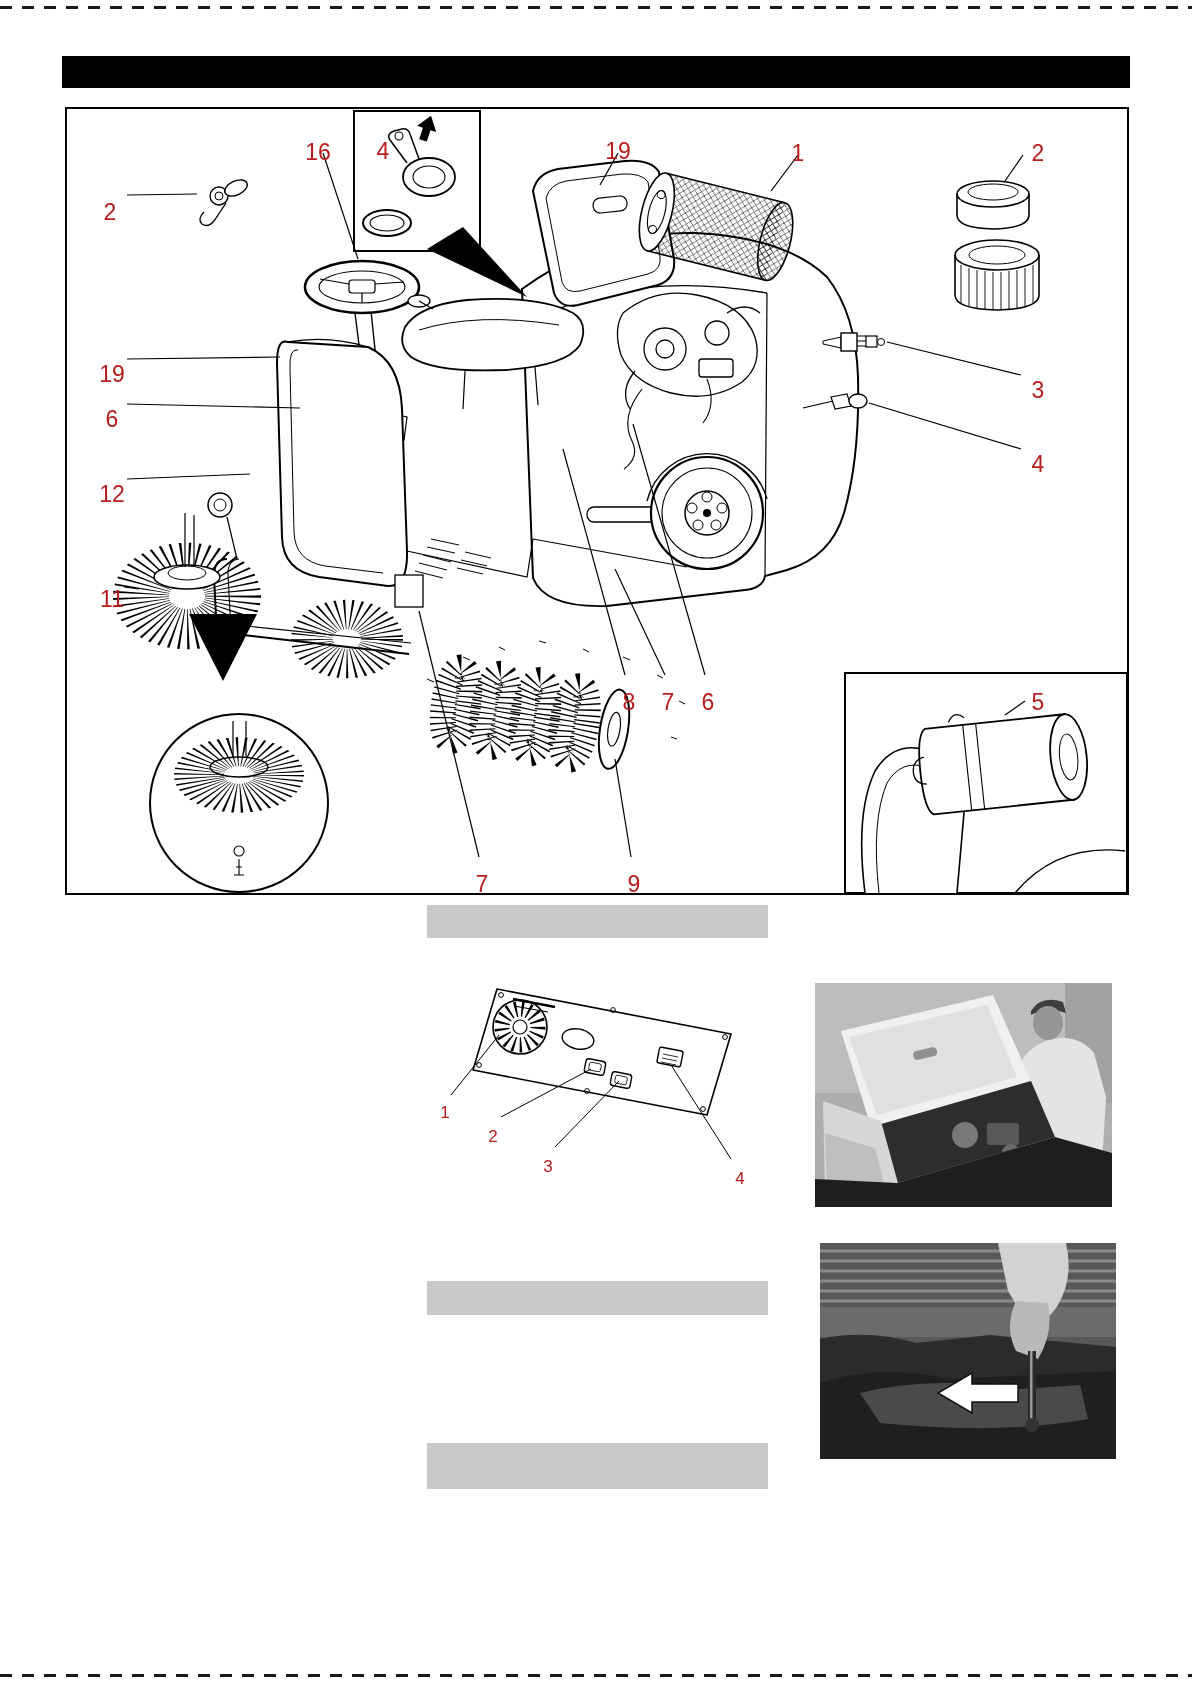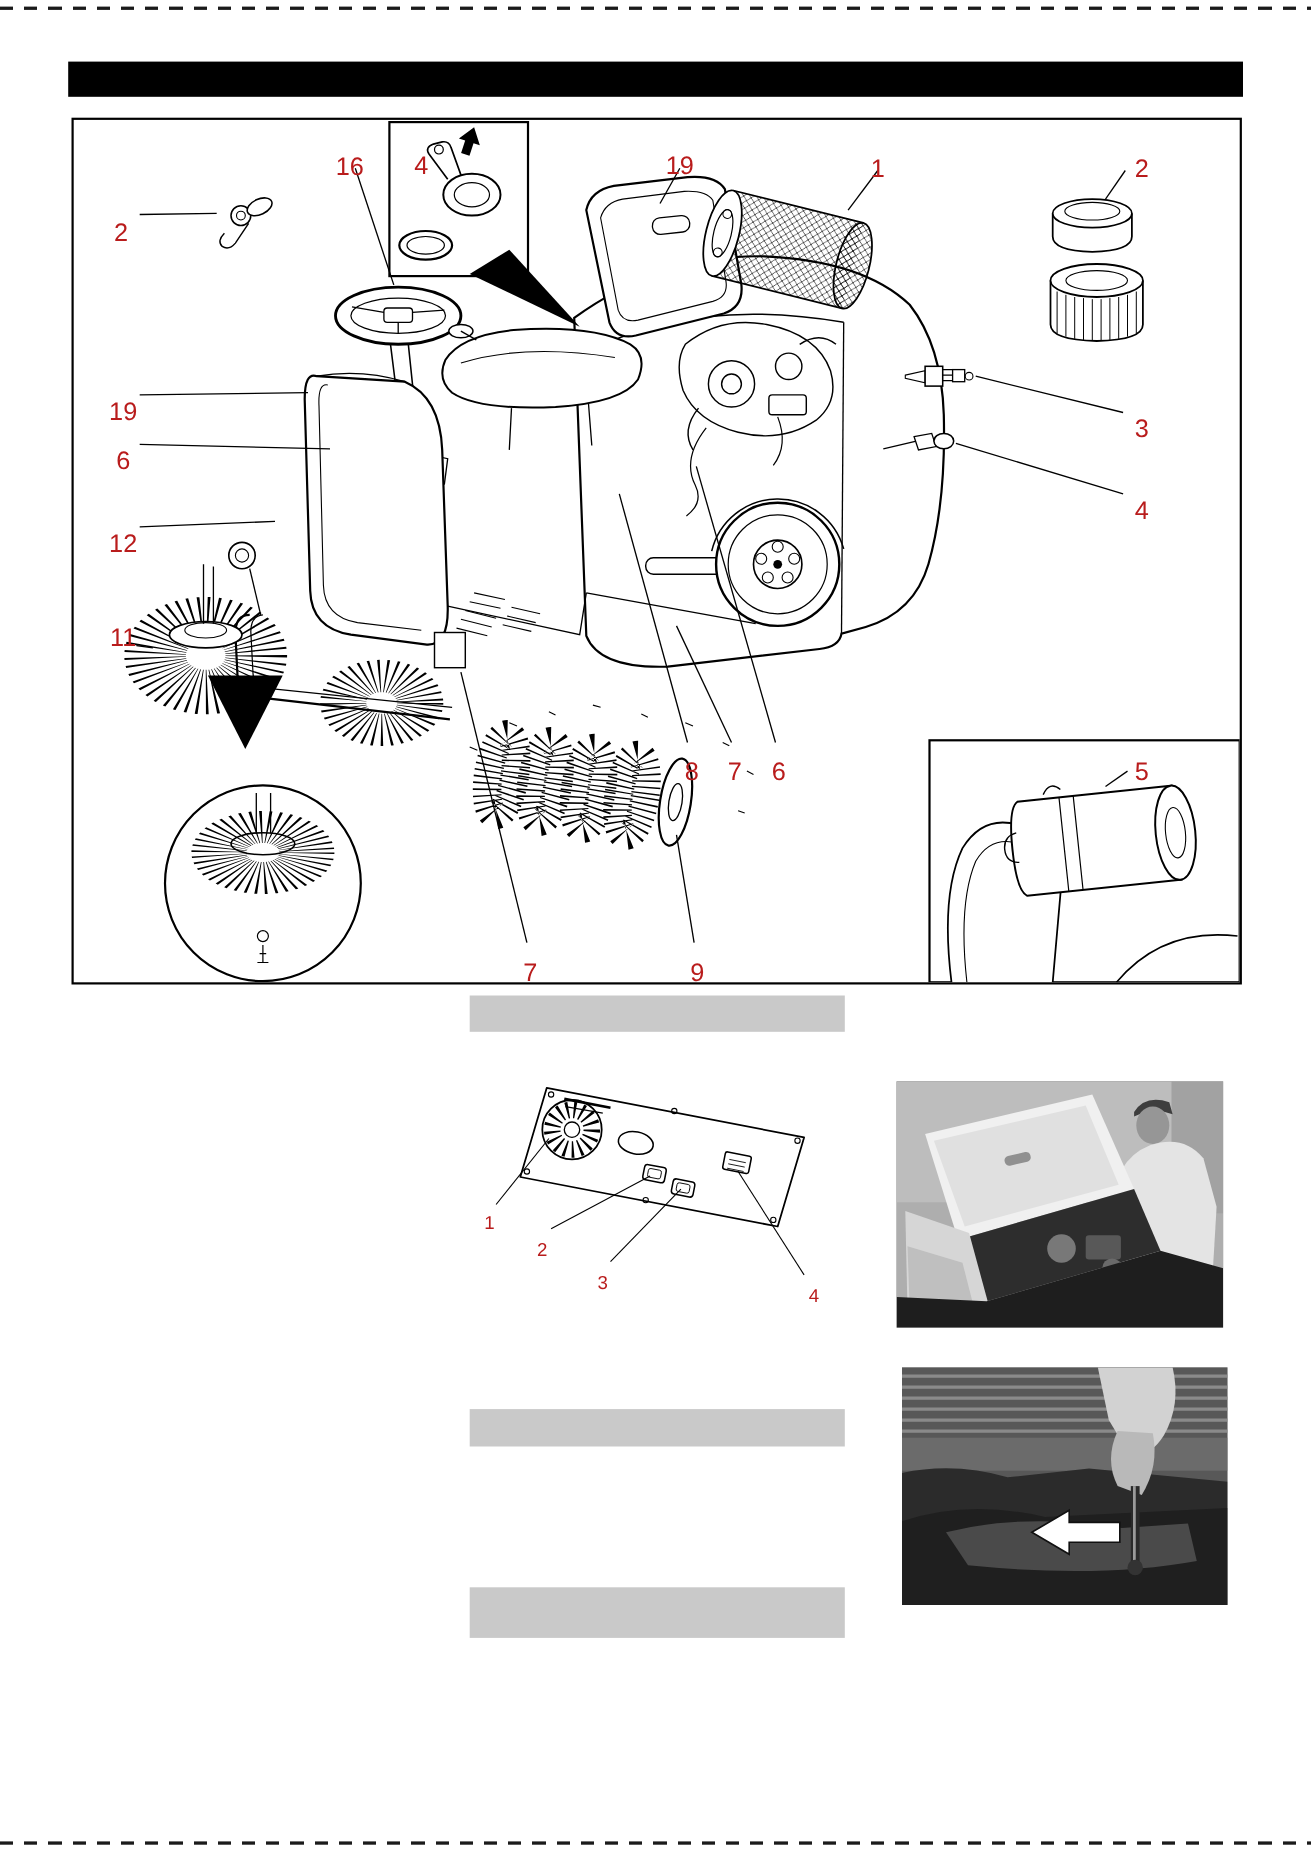--- a/index.html
+++ b/index.html
@@ -254,21 +254,21 @@
     <span class="co main" style="left:731px;top:32px">1</span>
     <span class="co main" style="left:971px;top:32px">2</span>
     <span class="co main" style="left:971px;top:269px">3</span>
     <span class="co main" style="left:971px;top:343px">4</span>
     <span class="co main" style="left:971px;top:581px">5</span>
     <span class="co main" style="left:641px;top:581px">6</span>
     <span class="co main" style="left:601px;top:581px">7</span>
     <span class="co main" style="left:562px;top:581px">8</span>
     <span class="co main" style="left:567px;top:763px">9</span>
     <span class="co main" style="left:415px;top:763px">7</span>
-    <span class="co main" style="left:45px;top:459px">11</span>
+    <span class="co main" style="left:45px;top:478px">11</span>
     <span class="co main" style="left:45px;top:373px">12</span>
     <span class="co main" style="left:45px;top:298px">6</span>
     <span class="co main" style="left:45px;top:253px">19</span>
     <span class="co main" style="left:43px;top:91px">2</span>
     <span class="co main" style="left:251px;top:31px">16</span>
     <span class="co main" style="left:316px;top:30px">4</span>
     <span class="co main" style="left:551px;top:30px">19</span>
   </div>
 
   <div class="gray-bar" style="left:427px;top:905px;width:341px;height:33px"></div>

